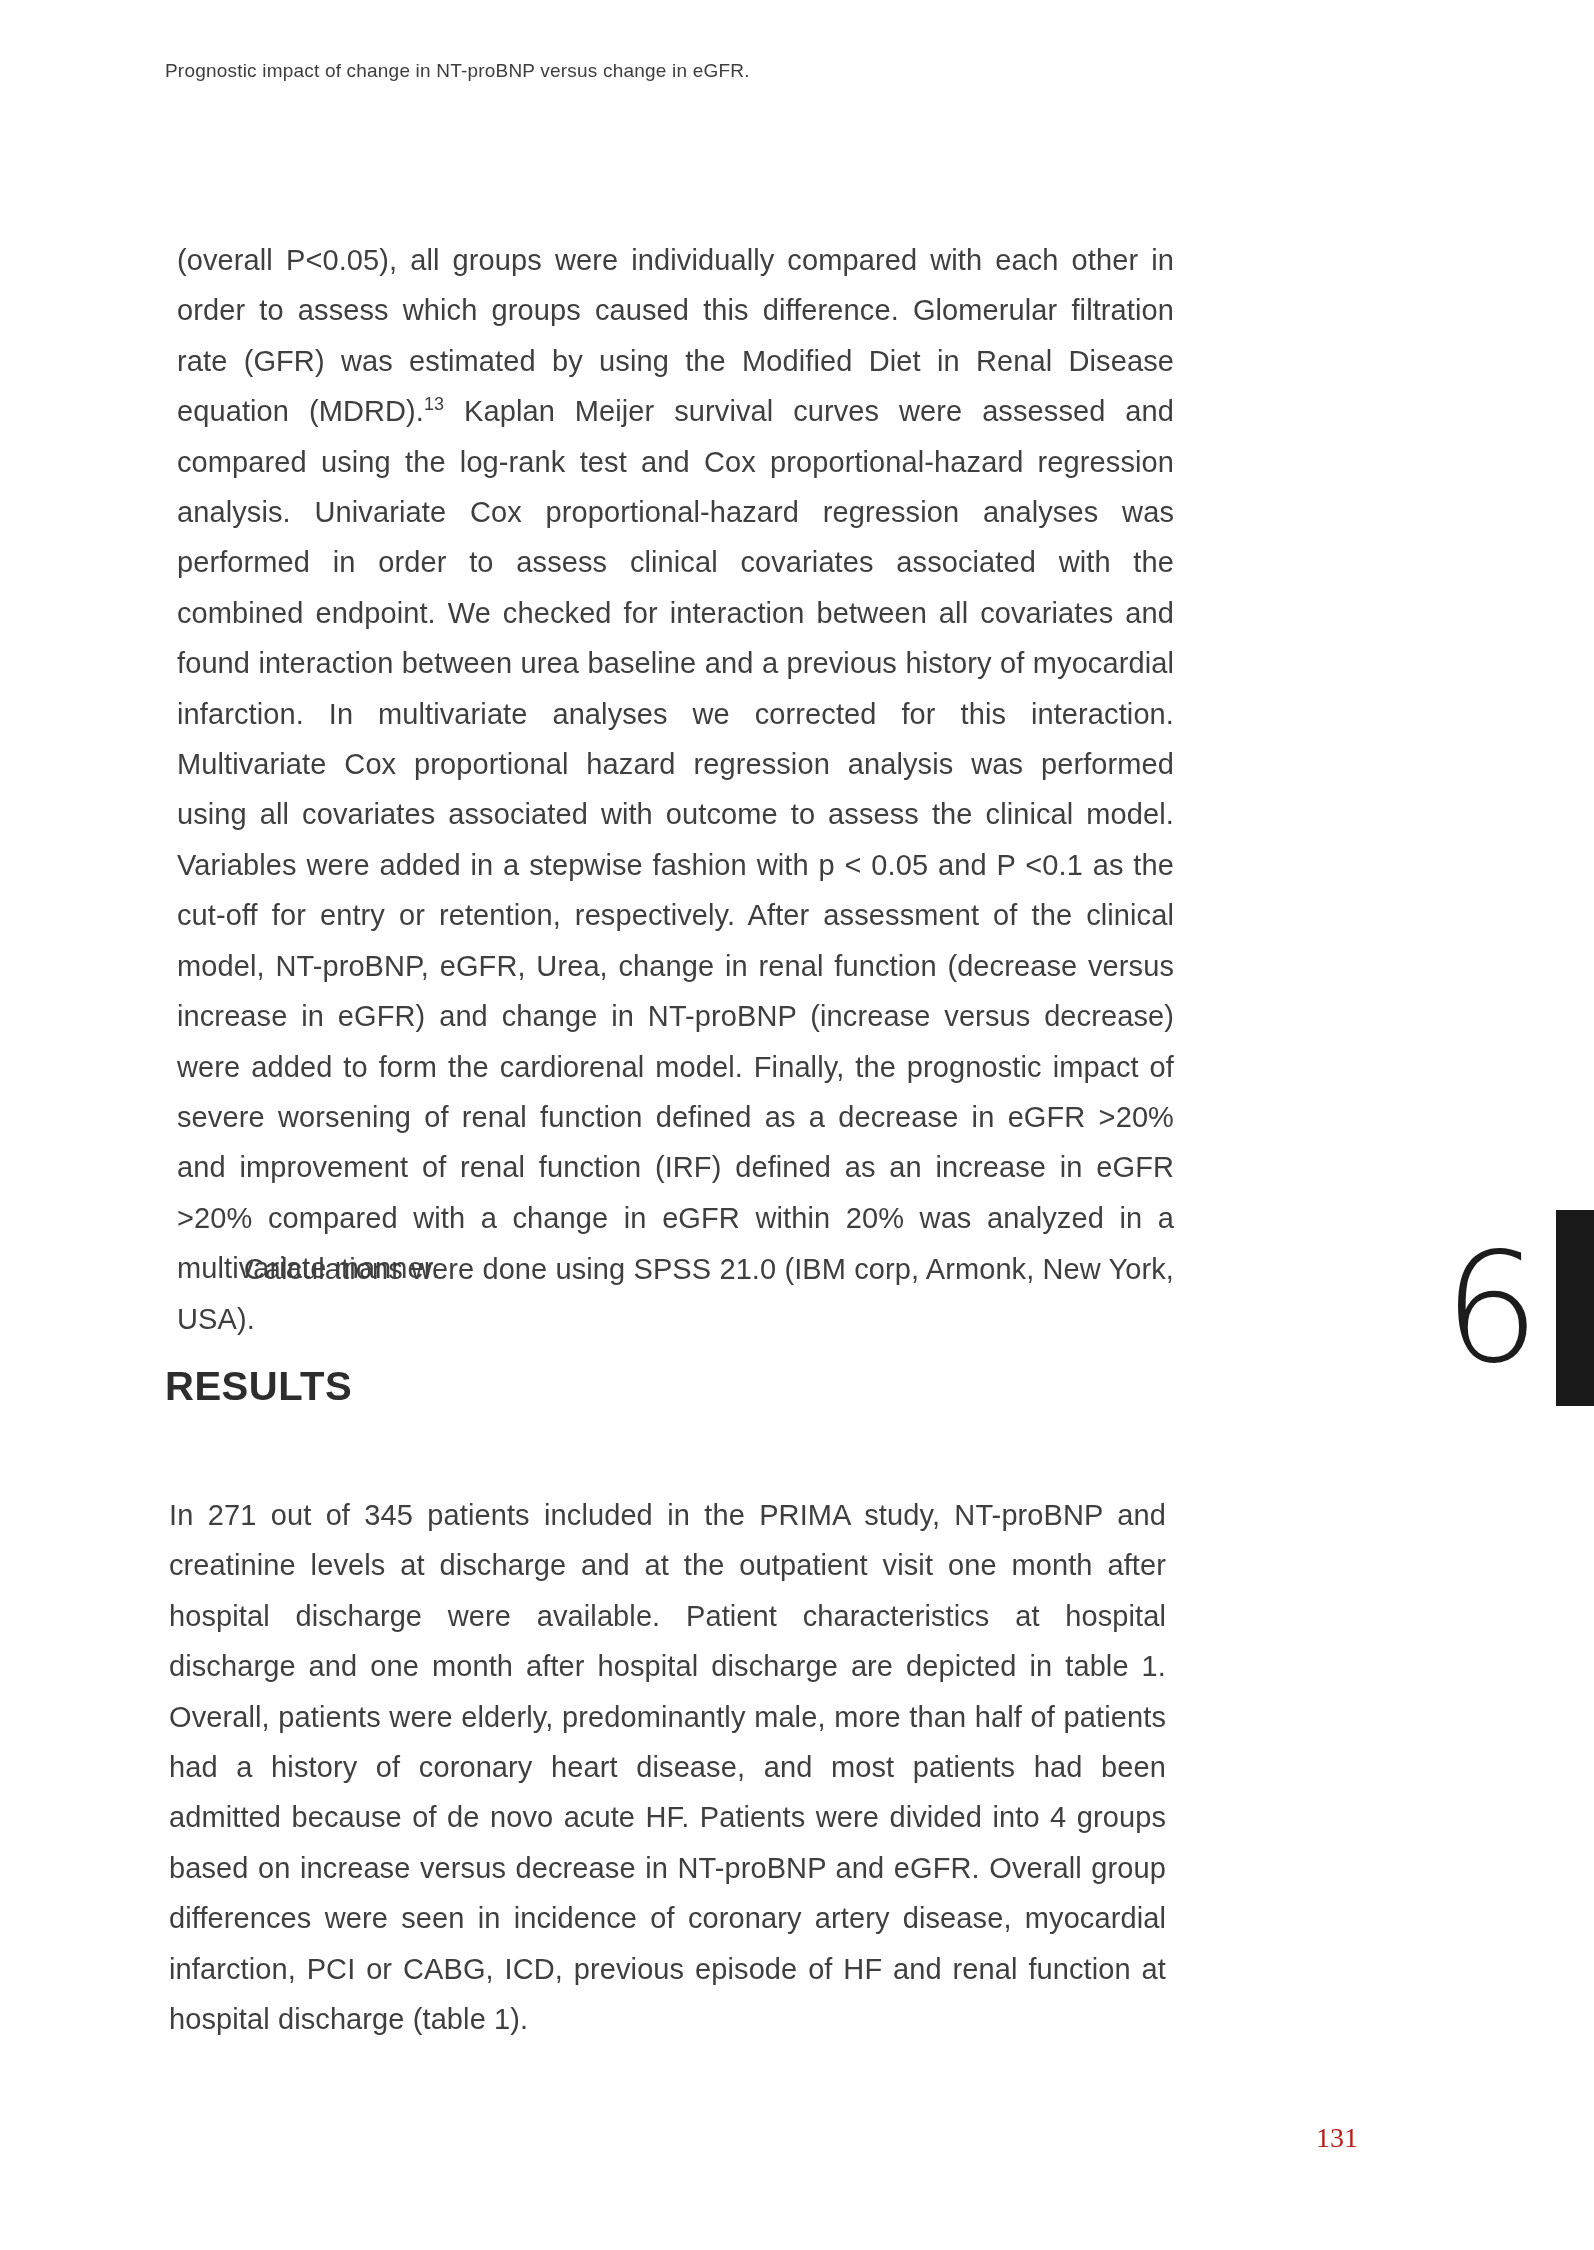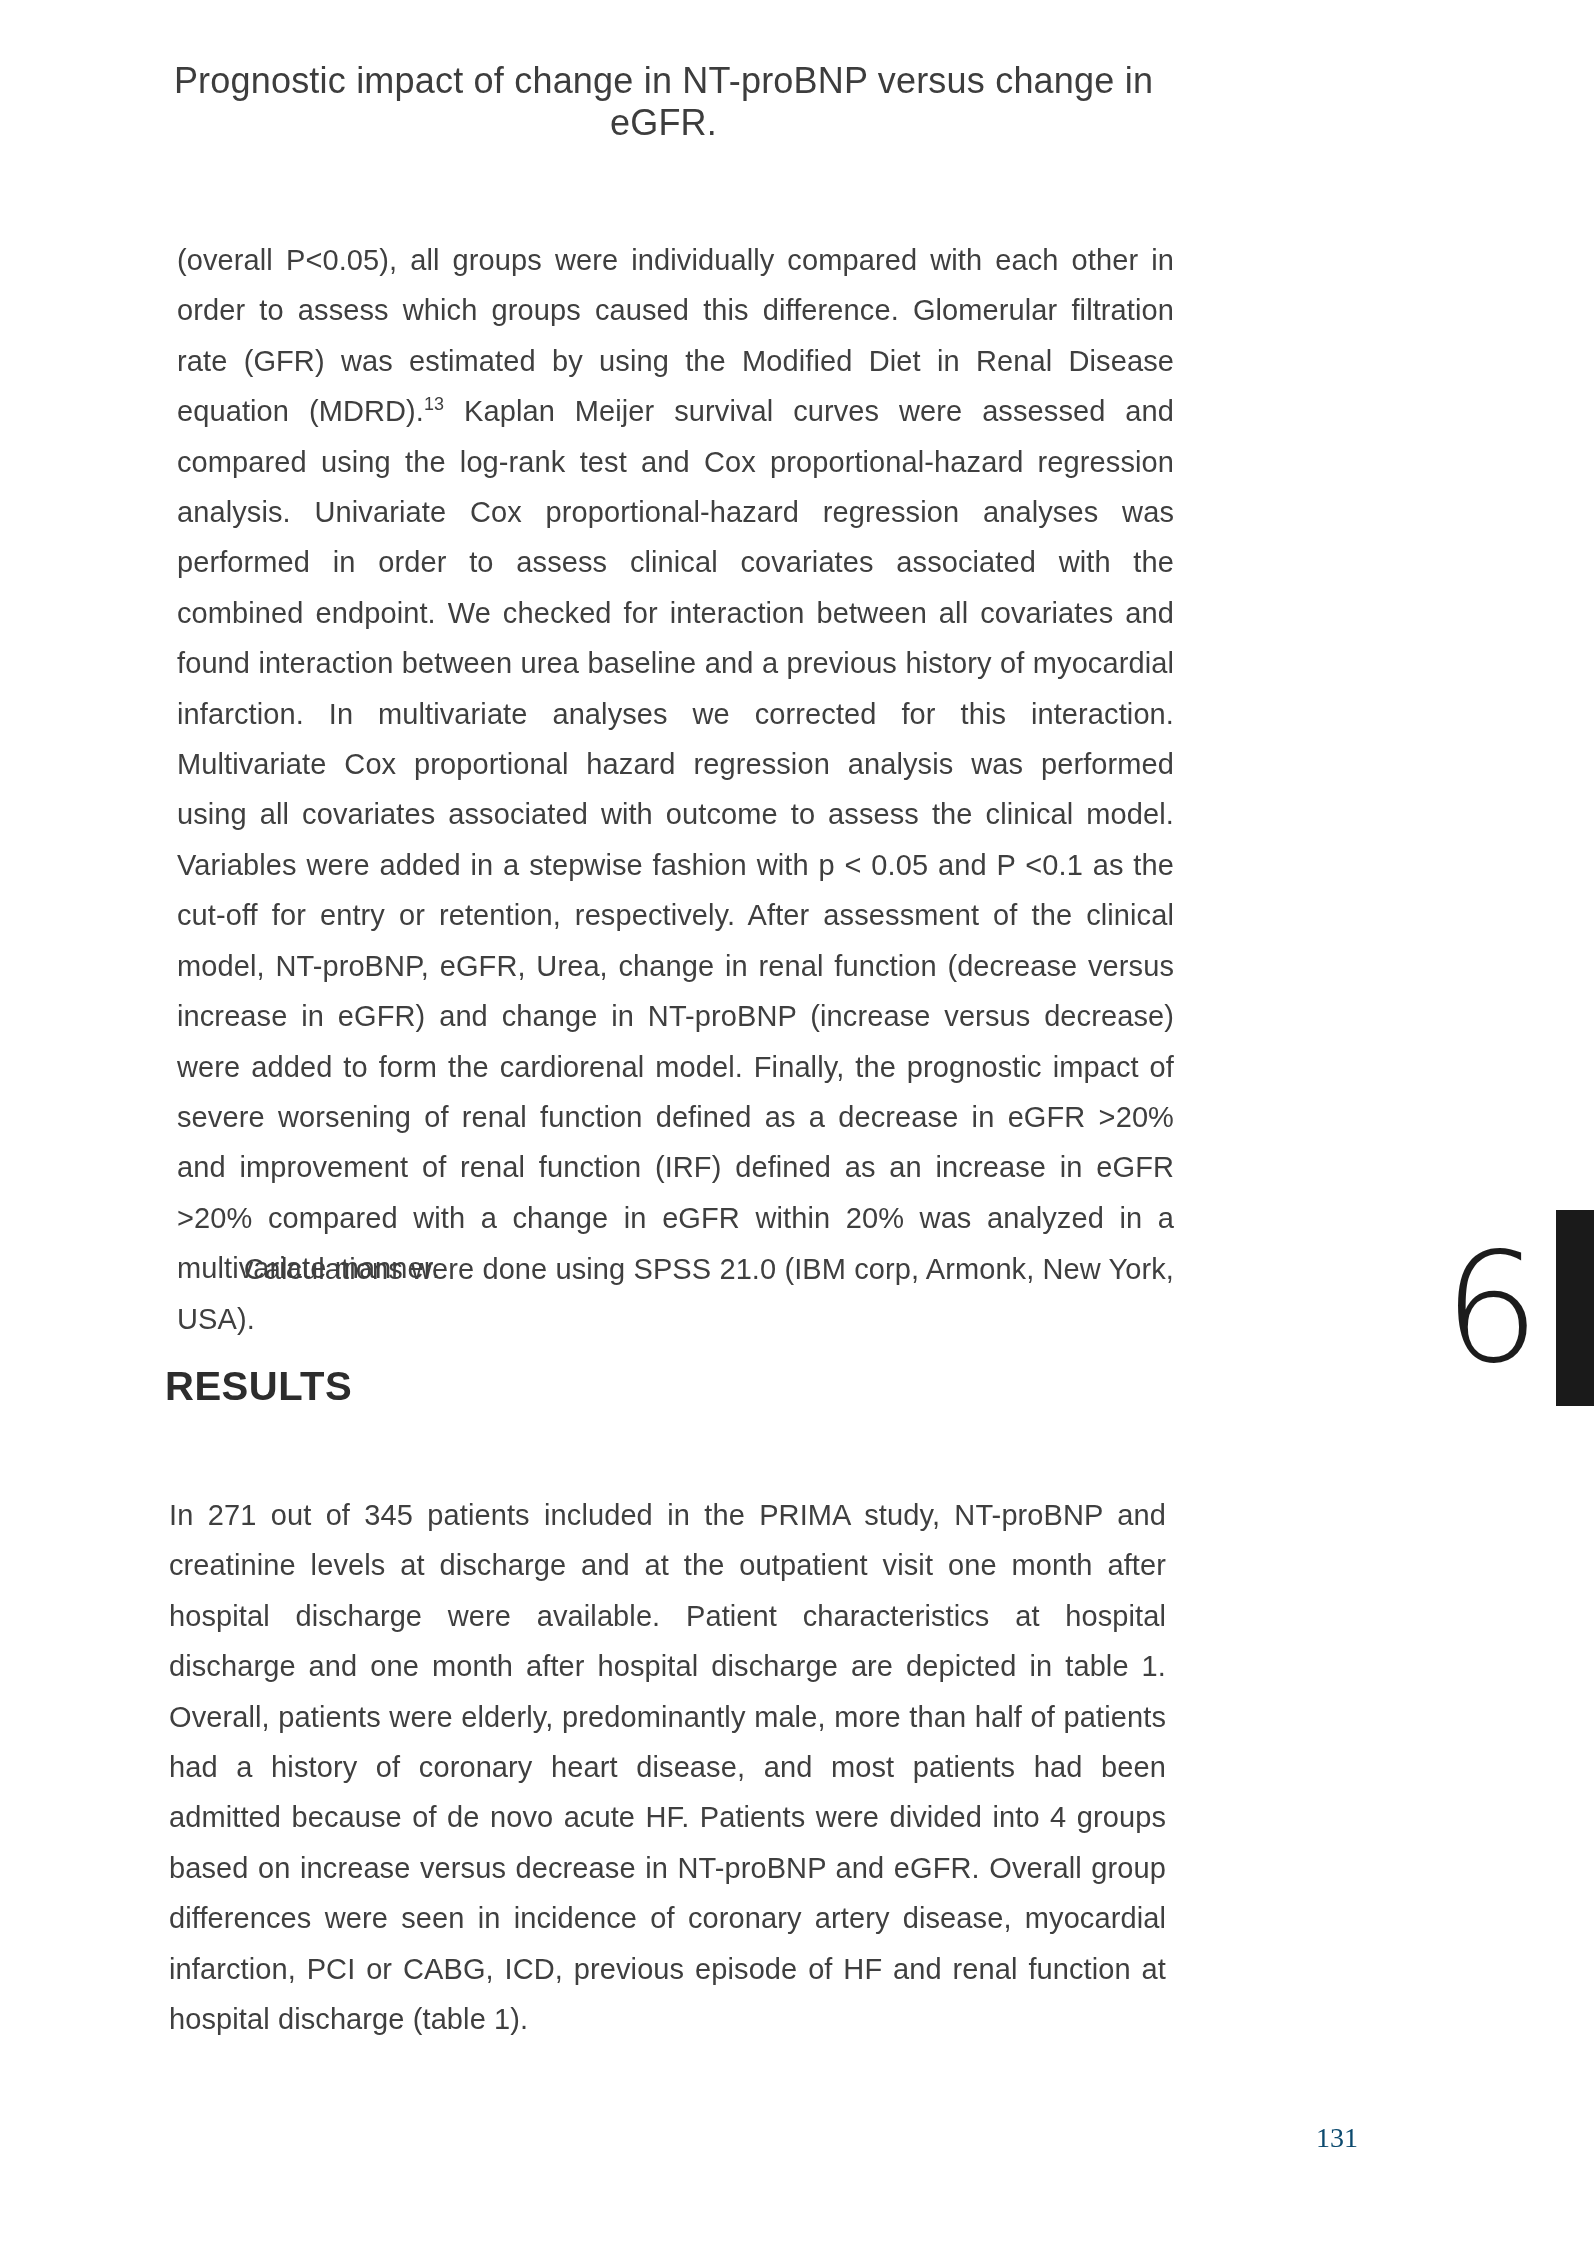--- a/index.html
+++ b/index.html
@@ -13,22 +13,22 @@
     height: 2250px;
     background: #ffffff;
     overflow: hidden;
     font-family: "Liberation Sans", sans-serif;
   }
   .running-head {
     position: absolute;
     top: 60px;
     left: 165px;
     width: 997px;
-    text-align: center;
-    font-size: 36px;
+    text-align: left;
+    font-size: 19px;
     font-weight: 300;
     color: #3d3d3d;
     letter-spacing: 0.2px;
   }
   .body-text {
     margin: 12px;
     font-size: 29px;
     line-height: 50.4px;
     font-weight: 300;
     color: #3f3f3f;
@@ -87,21 +87,21 @@
     width: 38px;
     height: 196px;
     background: #1a1a1a;
   }
   .page-number {
     position: absolute;
     top: 2122px;
     left: 1316px;
     font-family: "Liberation Serif", serif;
     font-size: 28px;
-    color: #0c4a6e;
+    color: #b91c1c;
   }
 </style>
 </head>
 <body>
 
 <div class="page">
 
   <div class="running-head">Prognostic impact of change in NT-proBNP versus change in eGFR.</div>
 
   <p class="body-text" id="para-methods"><span>(overall P&lt;0.05), all groups were individually compared with each other in order to assess which groups caused this difference. Glomerular filtration rate (GFR) was estimated by using the Modified Diet in Renal Disease equation (MDRD).</span><sup>13</sup><span> Kaplan Meijer survival curves were assessed and compared using the log-rank test and Cox proportional-hazard regression analysis. Univariate Cox proportional-hazard regression analyses was performed in order to assess clinical covariates associated with the combined endpoint. We checked for interaction between all covariates and found interaction between urea baseline and a previous history of myocardial infarction. In multivariate analyses we corrected for this interaction. Multivariate Cox proportional hazard regression analysis was performed using all covariates associated with outcome to assess the clinical model. Variables were added in a stepwise fashion with p &lt; 0.05 and P &lt;0.1 as the cut-off for entry or retention, respectively. After assessment of the clinical model, NT-proBNP, eGFR, Urea, change in renal function (decrease versus increase in eGFR) and change in NT-proBNP (increase versus decrease) were added to form the cardiorenal model. Finally, the prognostic impact of severe worsening of renal function defined as a decrease in eGFR &gt;20% and improvement of renal function (IRF) defined as an increase in eGFR &gt;20% compared with a change in eGFR within 20% was analyzed in a multivariate manner.</span></p>

